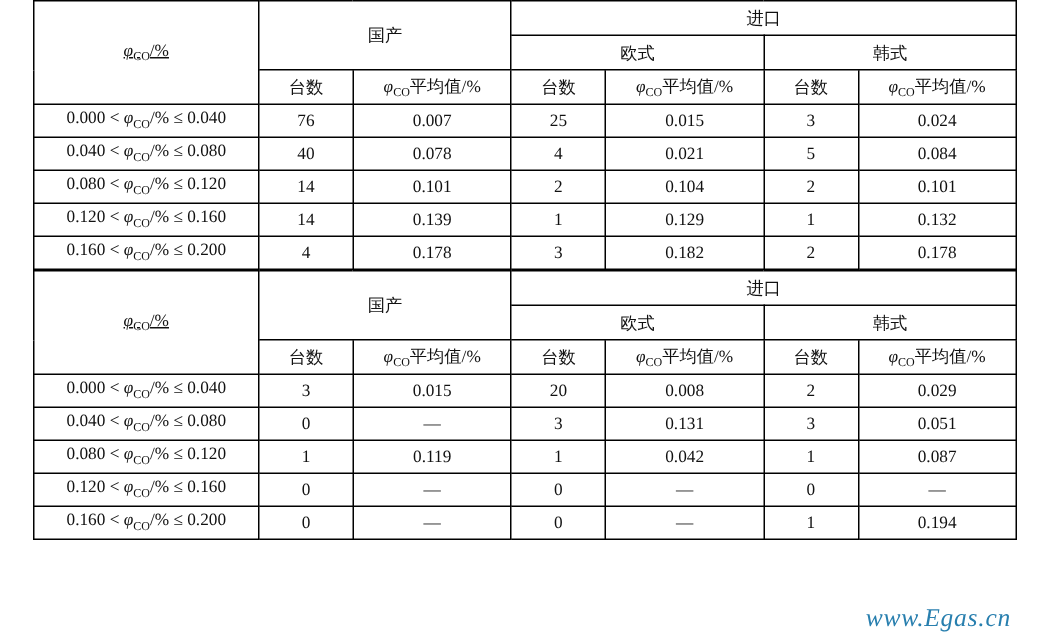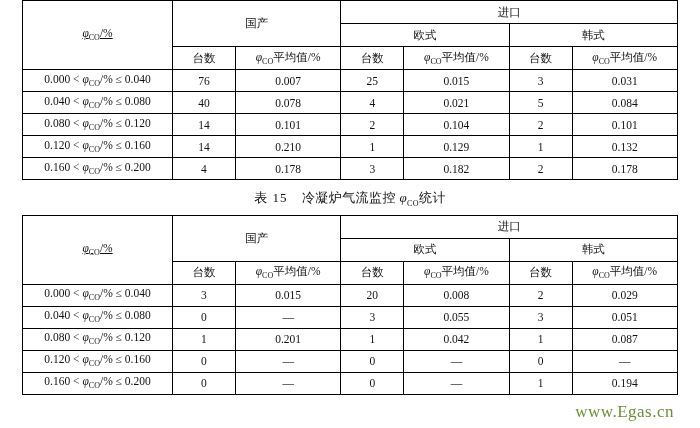--- a/index.html
+++ b/index.html
@@ -74,22 +74,23 @@
   }
   .hdr-phi {
     font-size: 11.5px;
     text-decoration: underline;
   }
   .watermark {
     position: absolute;
     right: 26px;
     bottom: 6px;
     font-family: "Liberation Serif", "DejaVu Serif", serif;
+    font-style: italic;
     font-size: 17px;
-    color: #4d7c0f;
+    color: #0369a1;
     opacity: 0.85;
     letter-spacing: 0.5px;
     white-space: nowrap;
   }
   .col-a { width: 148px; }
   .col-b { width: 62px; }
   .col-c { width: 104px; }
   .col-d { width: 62px; }
   .col-e { width: 104px; }
   .col-f { width: 62px; }
@@ -136,21 +137,21 @@
       <tbody>
         <tr>
           <td class="rowlabel">
             <span>0.000</span> &lt; <span class="vphi">φ</span><span class="sub">CO</span>/% ≤ <span>0.040</span>
           </td>
           <td>76</td>
           <td>0.007</td>
           <td>25</td>
           <td>0.015</td>
           <td>3</td>
-          <td>0.031</td>
+          <td>0.024</td>
         </tr>
         <tr>
           <td class="rowlabel">
             <span>0.040</span> &lt; <span class="vphi">φ</span><span class="sub">CO</span>/% ≤ <span>0.080</span>
           </td>
           <td>40</td>
           <td>0.078</td>
           <td>4</td>
           <td>0.021</td>
           <td>5</td>
@@ -165,21 +166,21 @@
           <td>2</td>
           <td>0.104</td>
           <td>2</td>
           <td>0.101</td>
         </tr>
         <tr>
           <td class="rowlabel">
             <span>0.120</span> &lt; <span class="vphi">φ</span><span class="sub">CO</span>/% ≤ <span>0.160</span>
           </td>
           <td>14</td>
-          <td>0.210</td>
+          <td>0.139</td>
           <td>1</td>
           <td>0.129</td>
           <td>1</td>
           <td>0.132</td>
         </tr>
         <tr>
           <td class="rowlabel">
             <span>0.160</span> &lt; <span class="vphi">φ</span><span class="sub">CO</span>/% ≤ <span>0.200</span>
           </td>
           <td>4</td>
@@ -187,24 +188,20 @@
           <td>3</td>
           <td>0.182</td>
           <td>2</td>
           <td>0.178</td>
         </tr>
       </tbody>
     </table>
   </div>
 
   <div class="table-block">
-    <div class="table-caption">
-      <span class="tnum">表 15</span>
-      &nbsp;&nbsp;&nbsp;冷凝炉气流监控&nbsp;<span class="vphi">φ</span><span class="sub">CO</span>统计
-    </div>
 
     <table class="data">
       <colgroup>
         <col class="col-a">
           <col class="col-b">
           <col class="col-c">
           <col class="col-d">
         <col class="col-e">
           <col class="col-f">
           <col class="col-g">
@@ -242,30 +239,30 @@
           <td>2</td>
           <td>0.029</td>
         </tr>
         <tr>
           <td class="rowlabel">
             <span>0.040</span> &lt; <span class="vphi">φ</span><span class="sub">CO</span>/% ≤ <span>0.080</span>
           </td>
           <td>0</td>
           <td>—</td>
           <td>3</td>
-          <td>0.055</td>
+          <td>0.131</td>
           <td>3</td>
           <td>0.051</td>
         </tr>
         <tr>
           <td class="rowlabel">
             <span>0.080</span> &lt; <span class="vphi">φ</span><span class="sub">CO</span>/% ≤ <span>0.120</span>
           </td>
           <td>1</td>
-          <td>0.201</td>
+          <td>0.119</td>
           <td>1</td>
           <td>0.042</td>
           <td>1</td>
           <td>0.087</td>
         </tr>
         <tr>
           <td class="rowlabel">
             <span>0.120</span> &lt; <span class="vphi">φ</span><span class="sub">CO</span>/% ≤ <span>0.160</span>
           </td>
           <td>0</td>

